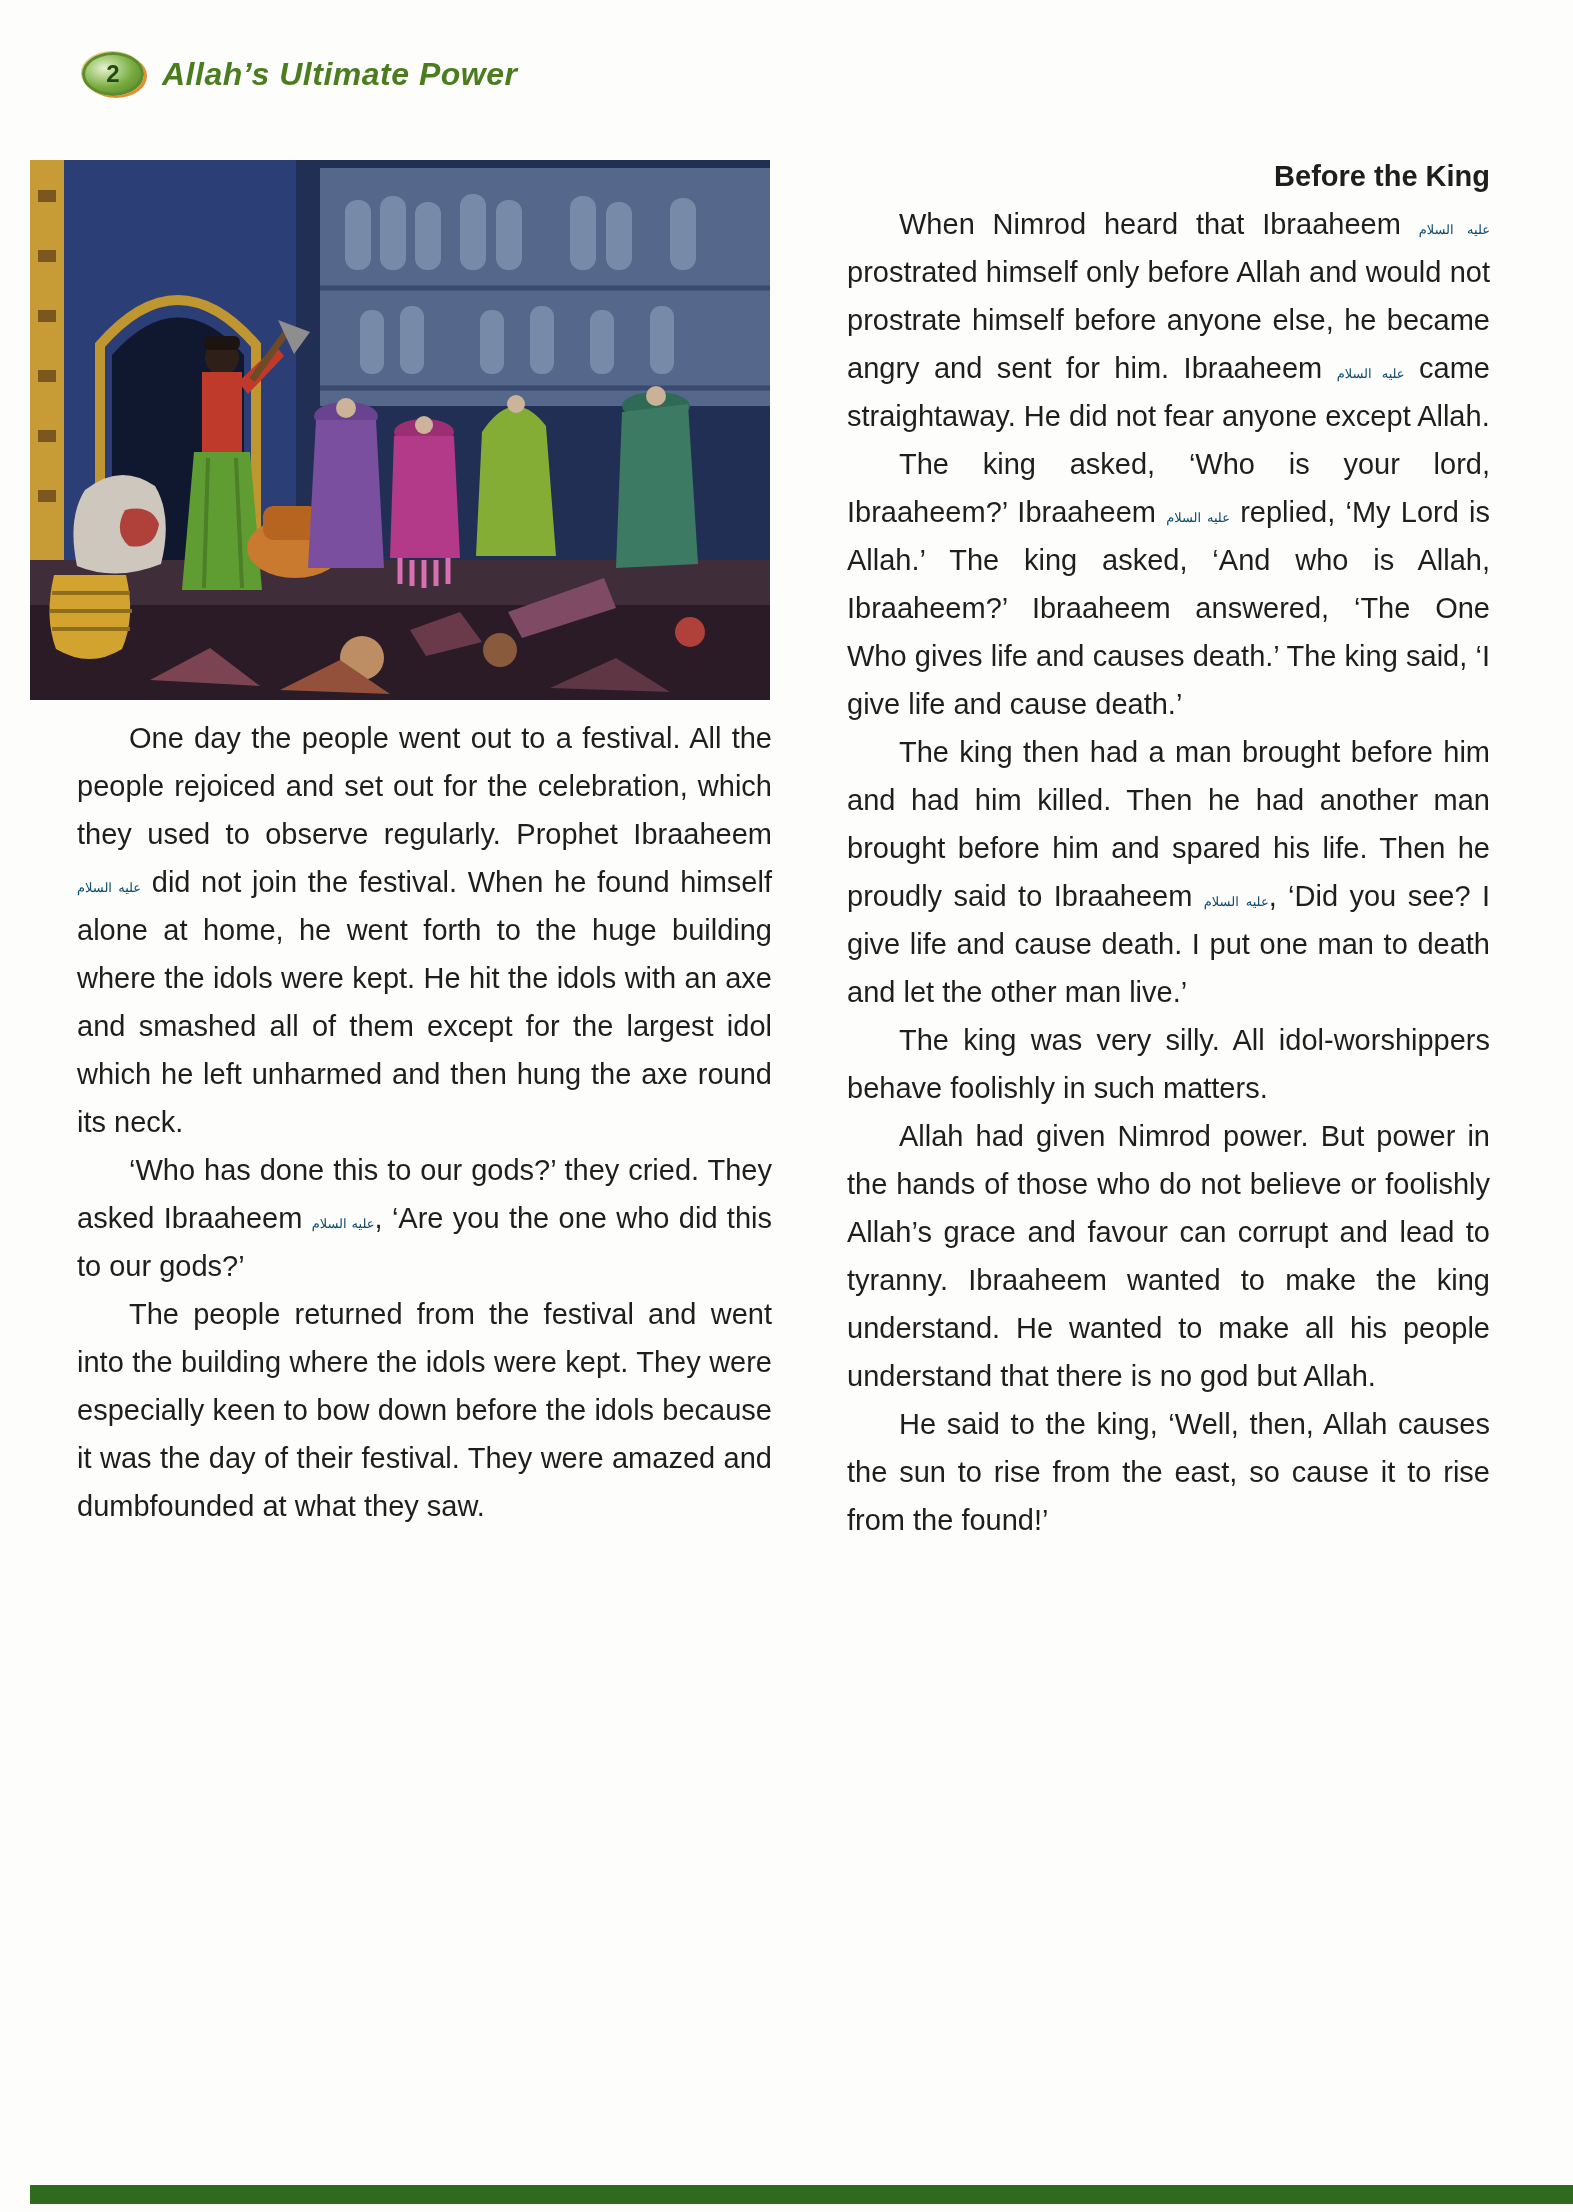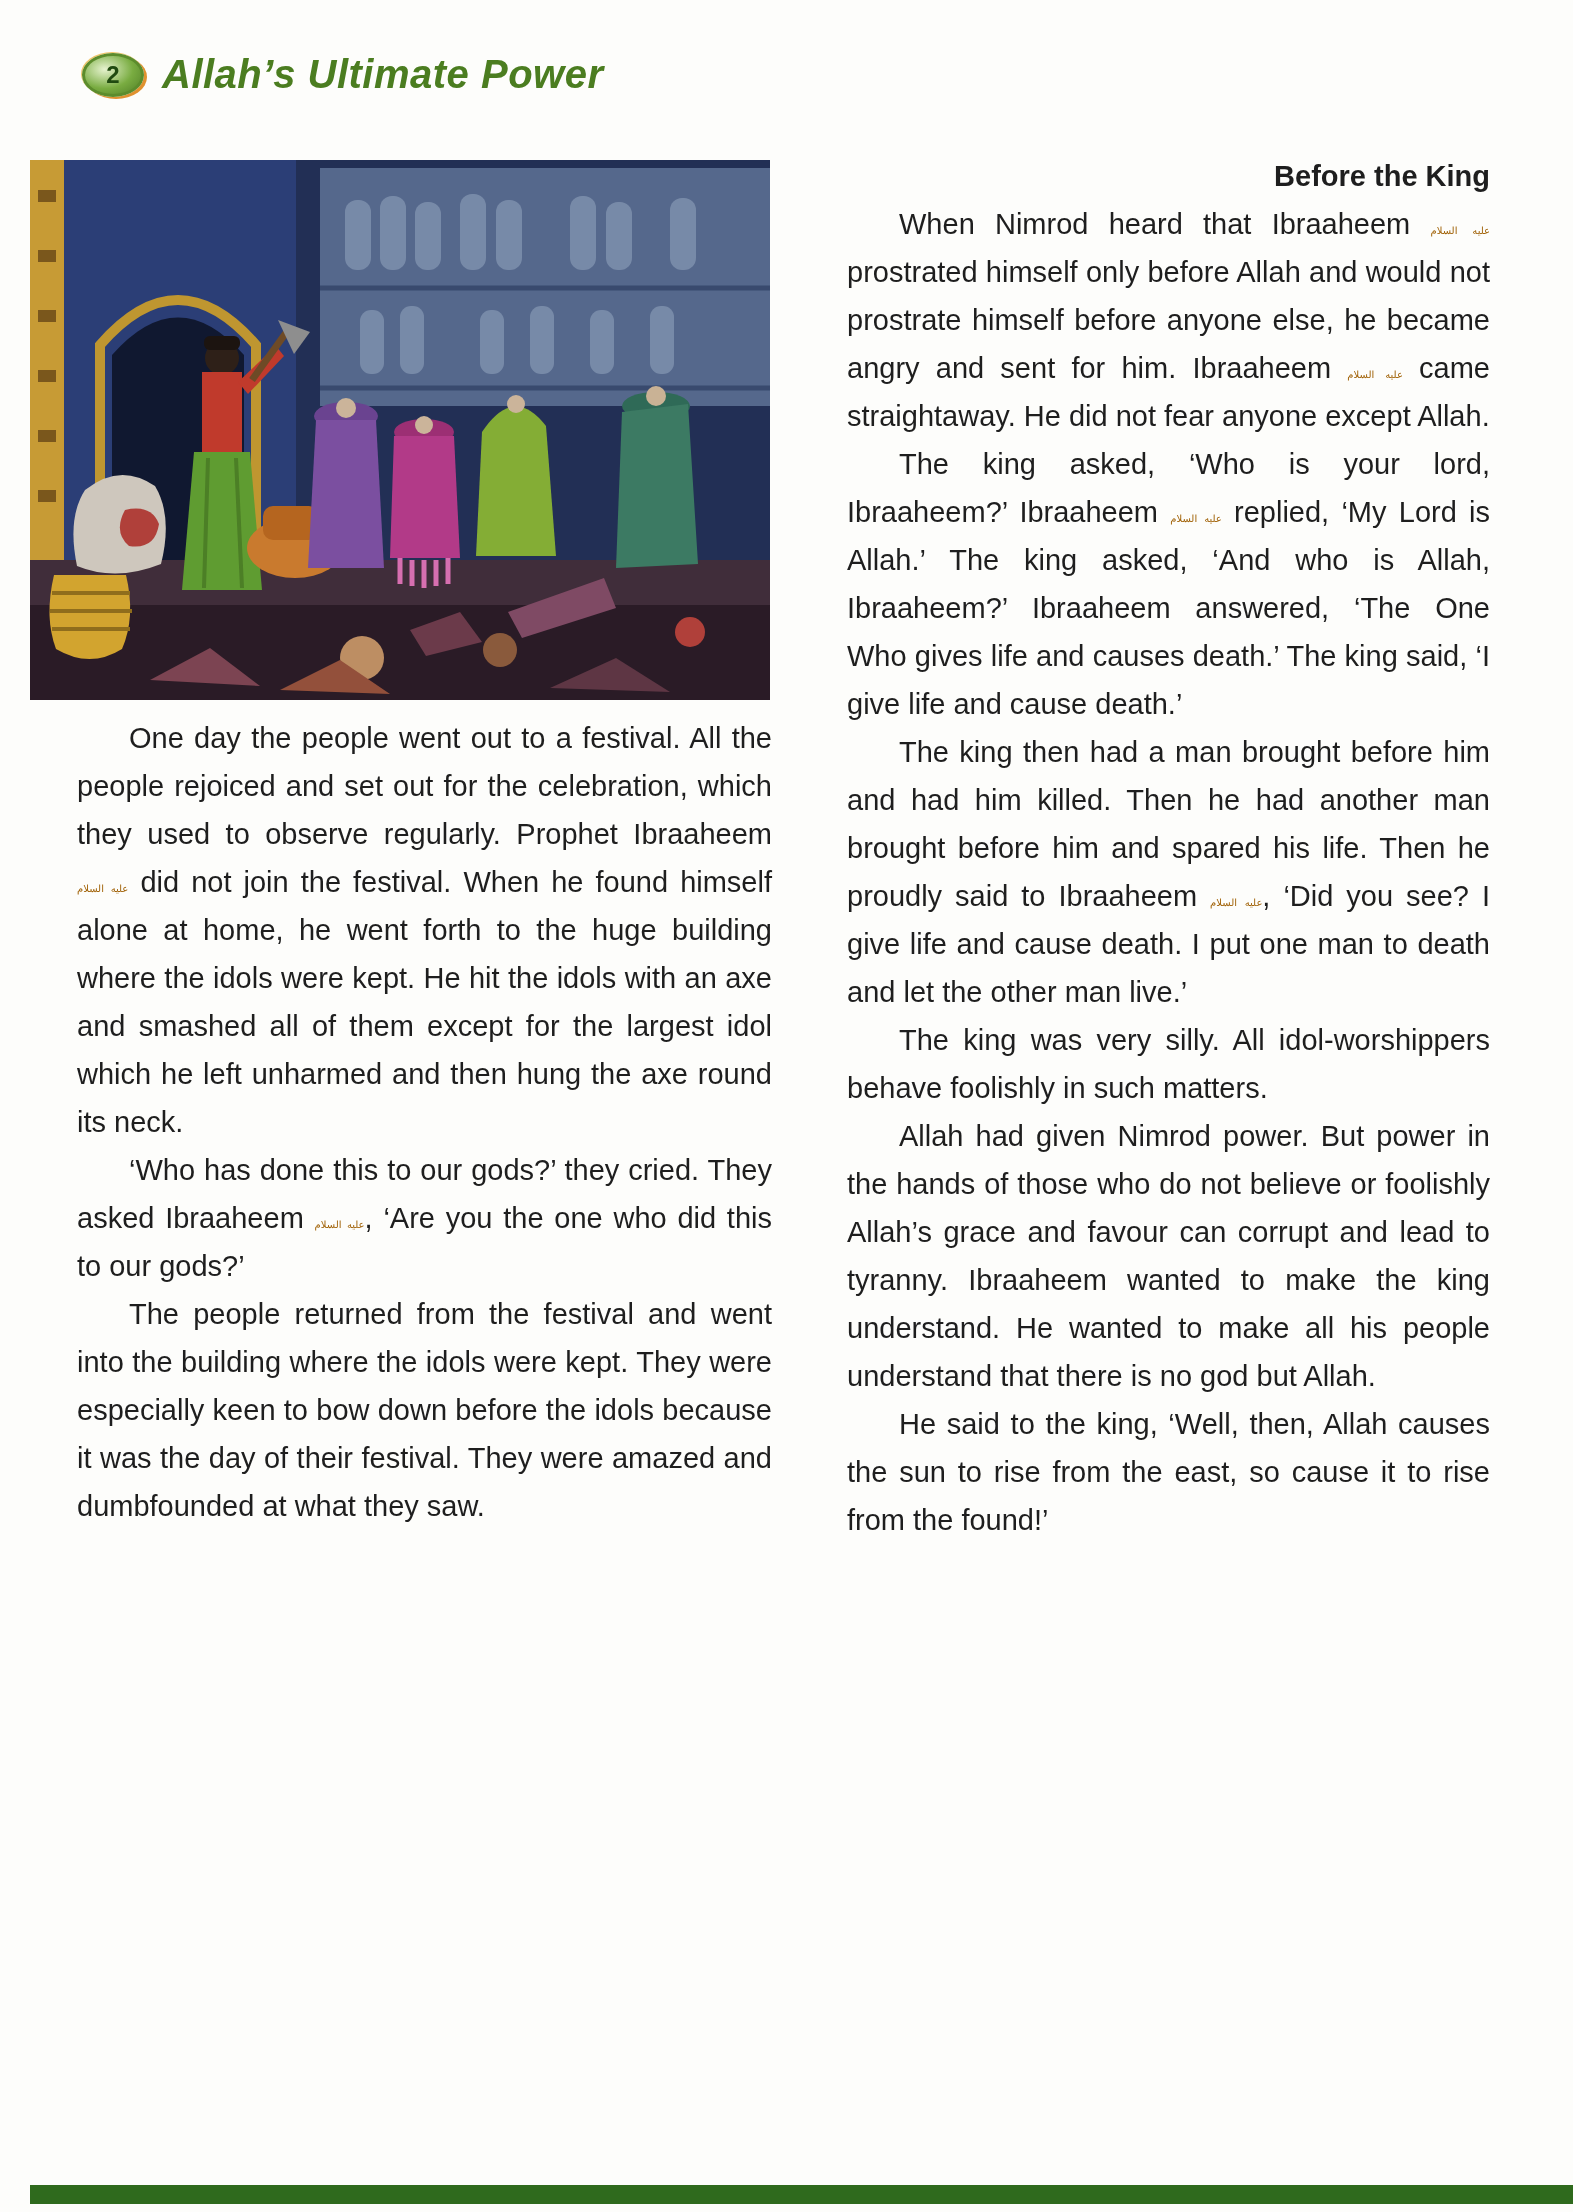--- a/index.html
+++ b/index.html
@@ -26,21 +26,21 @@
     width:62px;height:44px;border-radius:50%;
     background:radial-gradient(ellipse at 35% 35%, #e6f3cf 0%, var(--badge-green) 55%, #4f7d25 100%);
     border:3px solid #5c8c2c;
     box-shadow:3px 2px 0 var(--badge-ring-orange), -1px -1px 0 #f0c468;
     display:flex;align-items:center;justify-content:center;
   }
   .badge span{
     font-size:24px;font-weight:bold;color:#204a10;
   }
   .page-title{
-    margin:0;font-size:40px;font-weight:bold;font-style:italic;
+    margin:0;font-size:32px;font-weight:bold;font-style:italic;
     color:var(--title-green);letter-spacing:0.5px;
   }
   
   .columns{
     position:absolute;top:152px;left:77px;right:83px;
     display:flex;gap:75px;
   }
   .col{min-width:0;}
   .col.left{width:695px;flex:0 0 695px;}
   .col.right{flex:1;}
@@ -53,21 +53,21 @@
   .para, .heading{
     margin:0;
     font-size:29px;line-height:48px;
     text-align:justify;
     text-indent:52px;
   }
   .heading{
     font-weight:bold;text-align:right;
   }
   .honorific{
-    font-size:10px;color:#a16207;line-height:1;
+    font-size:13px;color:#0c4a6e;line-height:1;
     white-space:nowrap;
   }
   
   .footer-bar{
     position:absolute;left:30px;right:0;bottom:8px;height:19px;
     background:var(--footer-bar-green);
   }
 </style>
 </head>
 <body>

